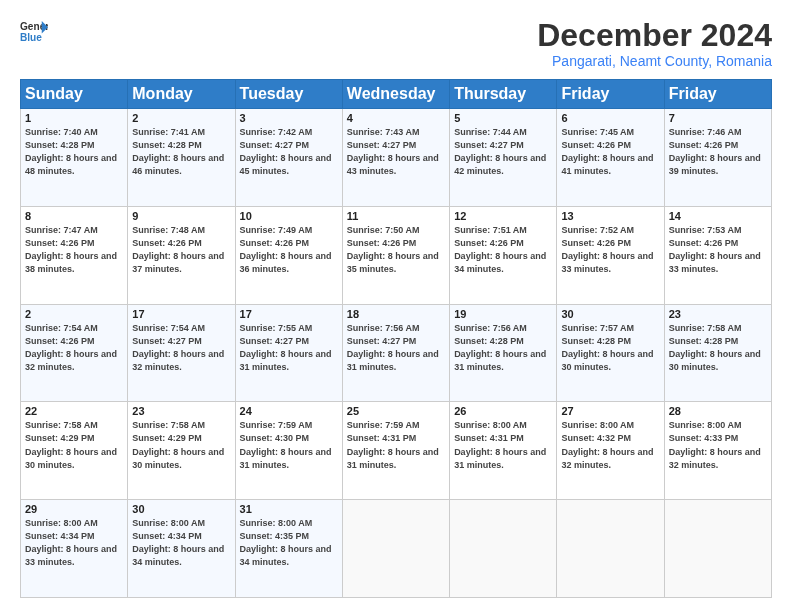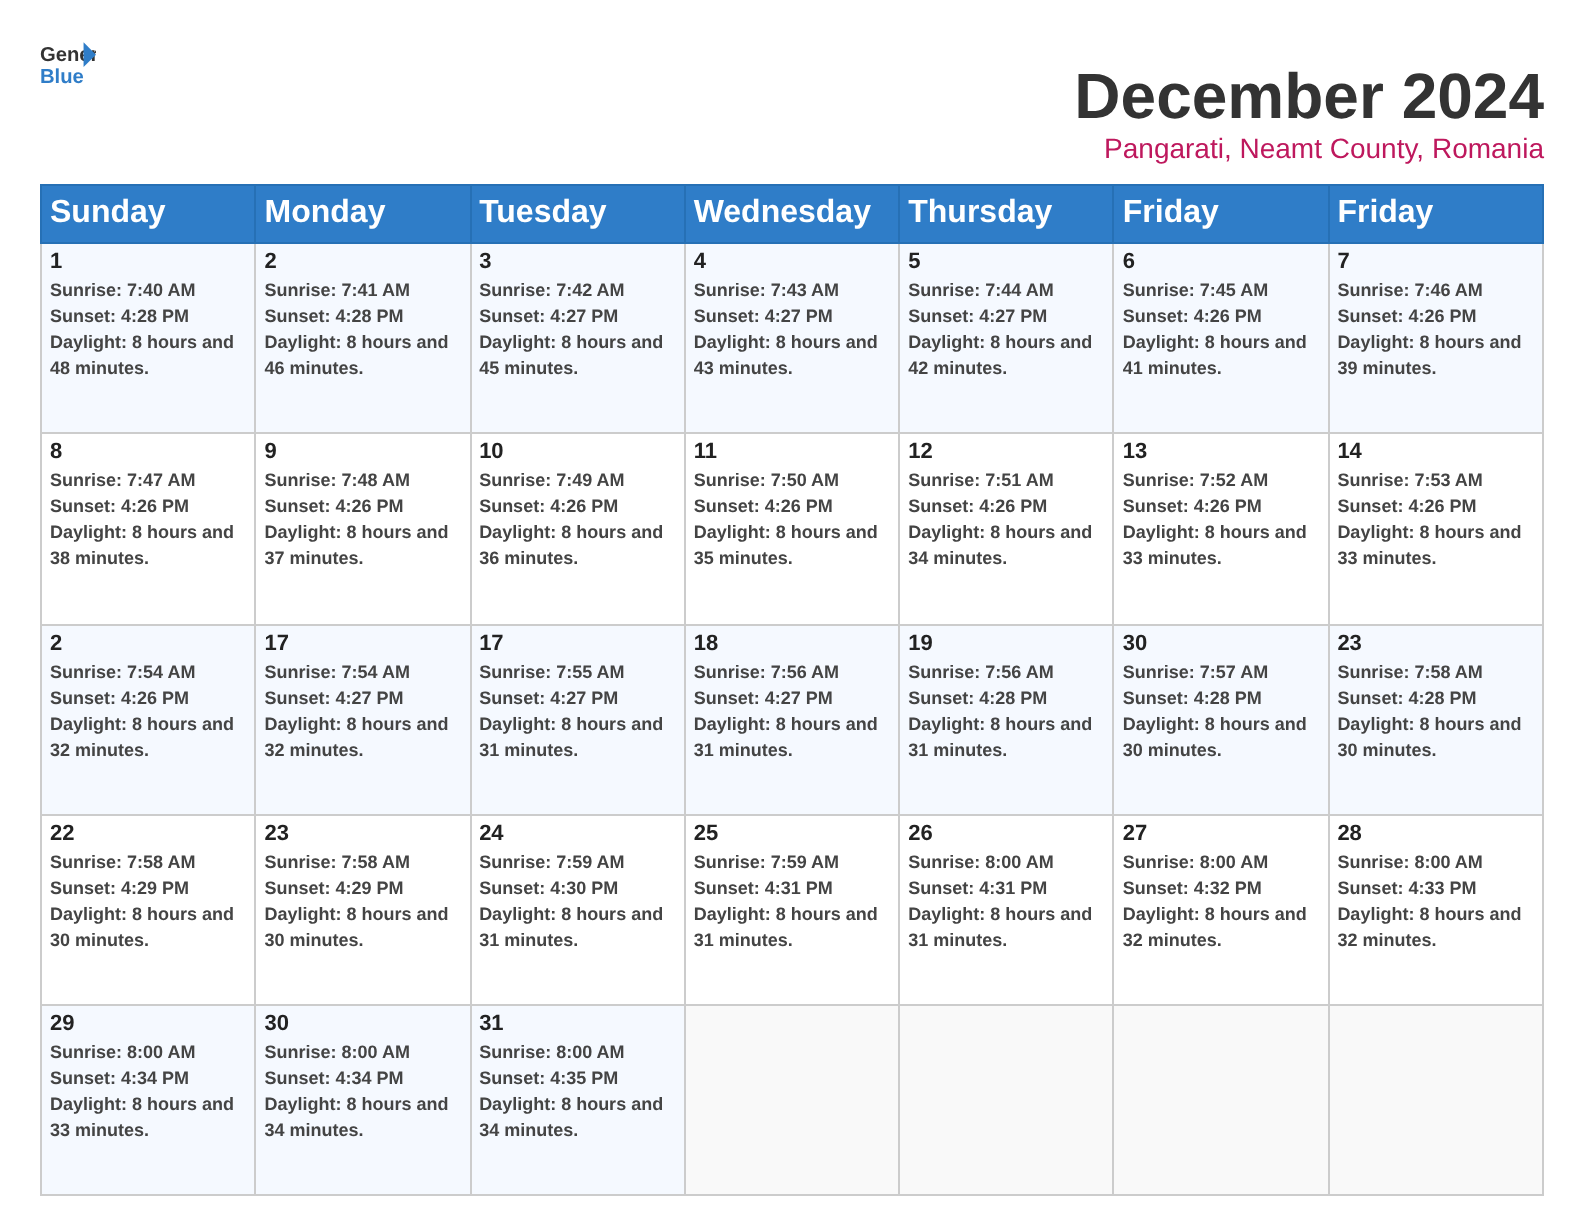--- a/index.html
+++ b/index.html
@@ -27,31 +27,30 @@
       display: flex;
       align-items: center;
       gap: 4px;
     }
     .logo-icon {
       width: 28px;
       height: 28px;
     }
     .title-block {
       text-align: right;
-      margin-top: 13px;
     }
     .month-title {
       font-size: 32px;
       font-weight: bold;
       color: #333;
       line-height: 1.1;
     }
     .subtitle {
       font-size: 14px;
-      color: #be185d;
+      color: #3b82f6;
     }
     .calendar {
       flex: 1;
       border: 1px solid #ccc;
       border-collapse: collapse;
       width: 100%;
       table-layout: fixed;
     }
     .calendar th {
       background: #2f7dc8;

